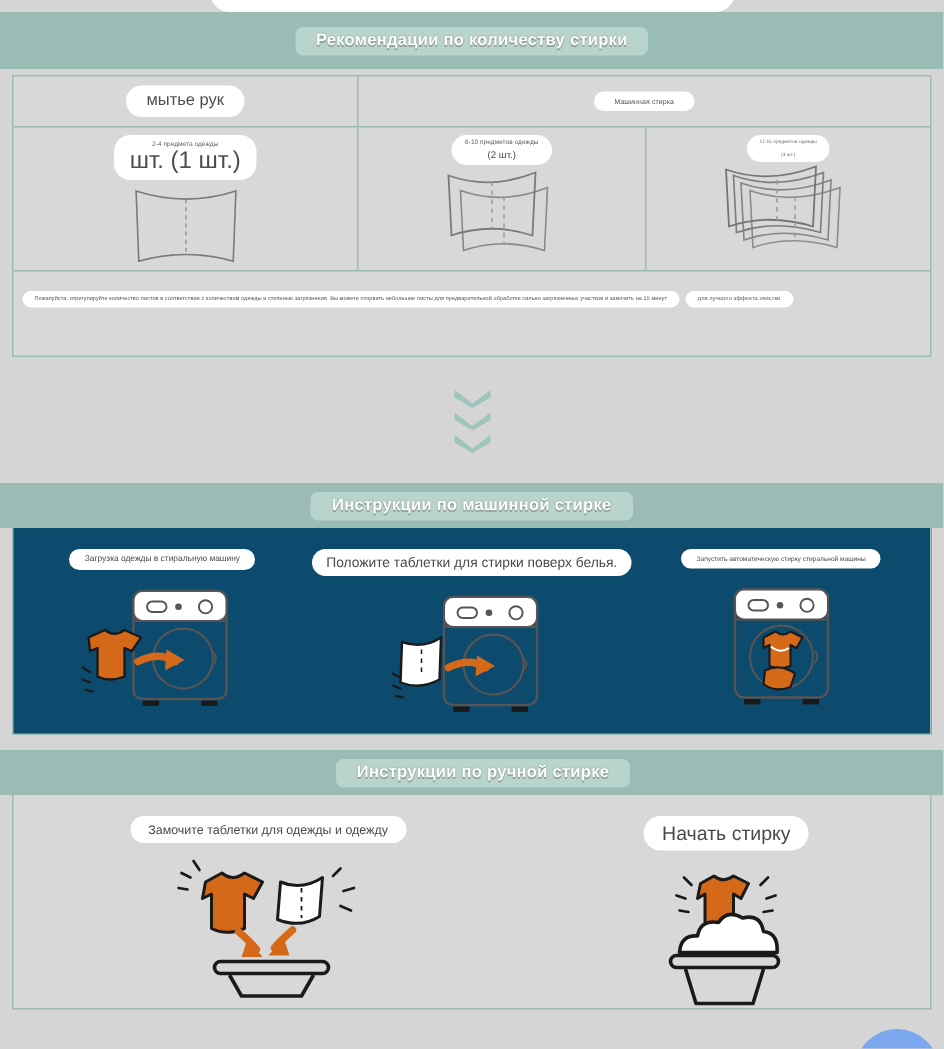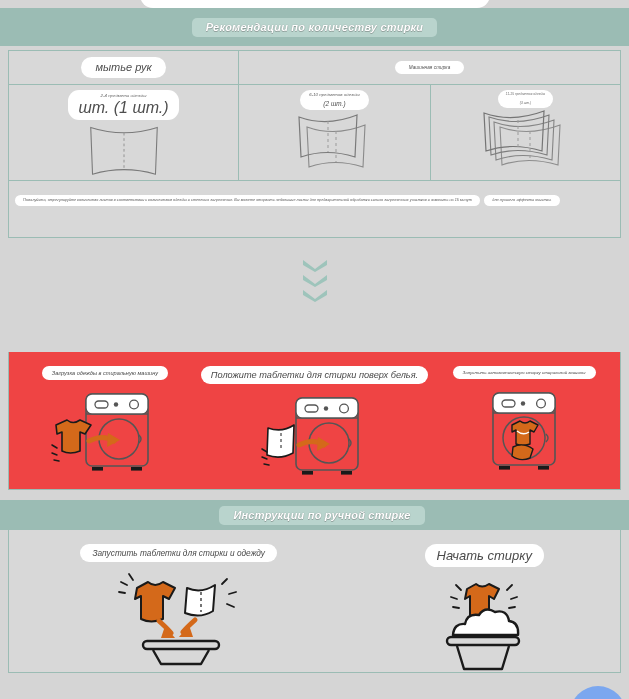--- a/index.html
+++ b/index.html
@@ -2,21 +2,21 @@
 <html><head>
 <meta charset="utf-8">
 <style>
   * { box-sizing: border-box; margin: 0; padding: 0; }
   html, body {
     width: 629px; height: 699px;
     font-family: "Liberation Sans", "DejaVu Sans", sans-serif;
     background: #d5d5d5;
     overflow: hidden;
   }
-  .page { position: relative; width: 629px; height: 699px; background: #d5d5d5; font-style: italic; }
+  .page { position: relative; width: 629px; height: 699px; background: #d5d5d5; }
 
   
   .top-card {
     position: absolute; left: 140px; top: -18px;
     width: 350px; height: 26px;
     background: #ffffff; border-radius: 14px;
   }
 
   
   .banner {
@@ -99,21 +99,21 @@
   .chevrons {
     position: absolute; left: 0; right: 0; top: 258px;
     display: flex; flex-direction: column; align-items: center; gap: 1px;
   }
 
   
   .sec2-banner { position: absolute; left: 0; top: 322px; height: 30px; }
   .sec2-body {
     position: absolute; left: 8px; top: 352px;
     width: 613px; height: 138px;
-    background: #ef4444;
+    background: #0c4a6e;
     border-left: 1px solid #9bbcb4;
     border-right: 1px solid #9bbcb4;
     border-bottom: 1px solid #9bbcb4;
     display: flex;
   }
   .step {
     flex: 1;
     display: flex; flex-direction: column;
     align-items: center;
     padding-top: 14px;
@@ -234,20 +234,23 @@
       <path d="M2 2 L14 11 L26 2 L26 7 L14 14 L2 7 Z" fill="#9ec4bb"></path>
     </svg>
     <svg width="28" height="14" viewBox="0 0 28 14">
       <path d="M2 2 L14 11 L26 2 L26 7 L14 14 L2 7 Z" fill="#9ec4bb"></path>
     </svg>
     <svg width="28" height="14" viewBox="0 0 28 14">
       <path d="M2 2 L14 11 L26 2 L26 7 L14 14 L2 7 Z" fill="#9ec4bb"></path>
     </svg>
   </div>
 
+  <div class="banner sec2-banner">
+    <span class="banner-pill">Инструкции по машинной стирке</span>
+  </div>
 
   <div class="sec2-body">
 
     <div class="step">
       <div class="step-label s1">Загрузка одежды в стиральную машину</div>
       <svg class="step-art" width="110" height="88" viewBox="0 0 110 88">
         <rect x="36" y="6" width="62" height="72" rx="6" fill="none" stroke="#555" stroke-width="1.6"></rect>
         <path d="M36 26 H98" stroke="#555" stroke-width="1.4"></path>
         <rect x="36" y="6" width="62" height="20" rx="6" fill="#fff" stroke="#555" stroke-width="1.4"></rect>
         <rect x="45" y="13" width="13" height="7" rx="3.5" fill="none" stroke="#555" stroke-width="1.3"></rect>
@@ -307,21 +310,21 @@
   </div>
 
   <div class="banner sec3-banner">
     <span class="banner-pill">Инструкции по ручной стирке</span>
   </div>
 
   <div class="sec3-body">
     <div class="hand-steps">
 
       <div class="hstep a">
-        <div class="hstep-label l-a">Запустить таблетки для стирки и одежду</div>
+        <div class="hstep-label l-a">Замочите таблетки для одежды и одежду</div>
         <svg class="hstep-art" width="140" height="98" viewBox="0 0 140 98">
           <path d="M28 20 l11 -6 q7 6 15 0 l12 6 -6 11 -6 -3 v23 q-12 5 -22 0 V28 l-6 3 Z" fill="#d4691a" stroke="#1a1a1a" stroke-width="2" stroke-linejoin="round"></path>
           <path d="M20 6 l4 6 M12 14 l6 3 M10 24 l6 1" stroke="#1a1a1a" stroke-width="1.8" stroke-linecap="round"></path>
           <path d="M78 20 q14 6 28 -3 l-2 26 q-13 8 -28 2 Z" fill="#ffffff" stroke="#1a1a1a" stroke-width="2" stroke-linejoin="round"></path>
           <path d="M92 24 L92 44" stroke="#1a1a1a" stroke-width="1.2" stroke-dasharray="3 3"></path>
           <path d="M113 16 l5 -5 M120 26 l7 -2 M118 36 l7 3" stroke="#1a1a1a" stroke-width="1.8" stroke-linecap="round"></path>
           <path d="M50 53 q9 8 12 12" fill="none" stroke="#d4691a" stroke-width="5" stroke-linecap="round"></path>
           <path d="M56 58 L66 70 L52 70 Z" fill="#d4691a"></path>
           <path d="M86 52 q-9 8 -12 12" fill="none" stroke="#d4691a" stroke-width="5" stroke-linecap="round"></path>
           <path d="M80 57 L70 69 L84 69 Z" fill="#d4691a"></path>

